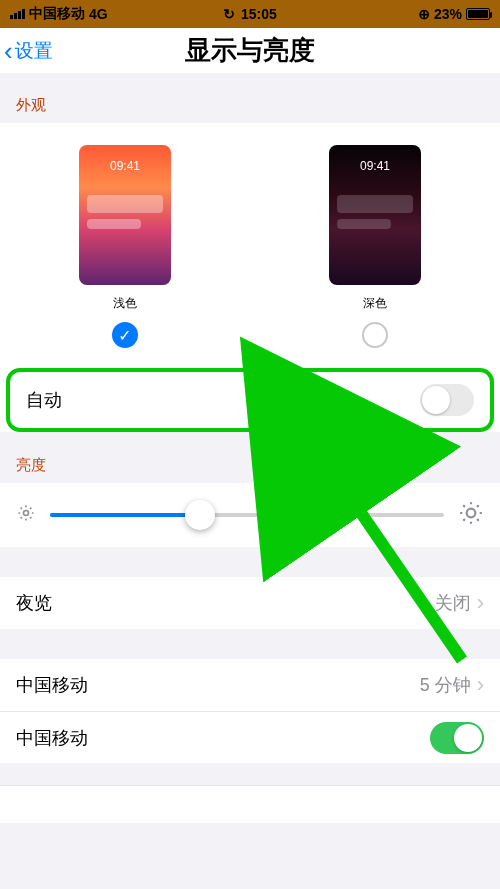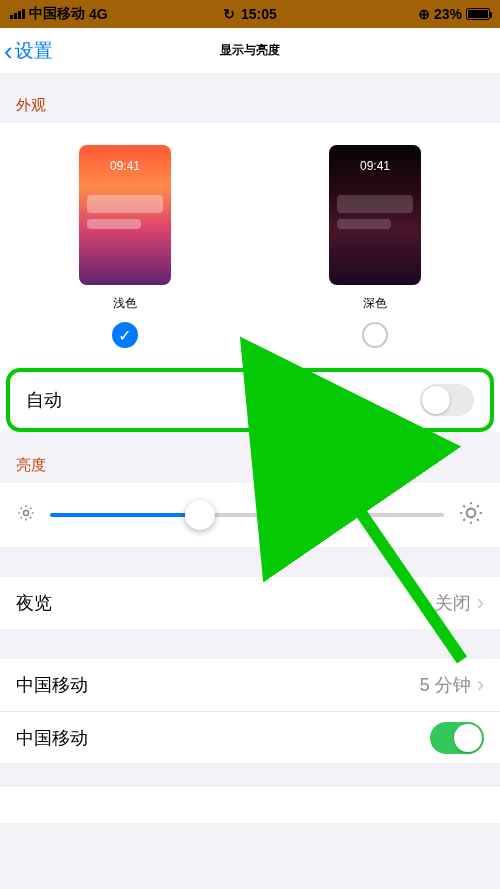--- a/index.html
+++ b/index.html
@@ -10,21 +10,21 @@
   .signal-bars { display: inline-flex; align-items:flex-end; gap:1px; }
   .signal-bars span { width:3px; background:#000; display:inline-block; }
   .signal-bars span:nth-child(1){height:4px;} .signal-bars span:nth-child(2){height:6px;} .signal-bars span:nth-child(3){height:8px;} .signal-bars span:nth-child(4){height:10px;}
   .battery { display:inline-flex; align-items:center; }
   .battery-body { width:24px; height:12px; border:1px solid #000; border-radius:2px; position:relative; }
   .battery-body::after { content:""; position:absolute; right:-3px; top:3px; width:2px; height:6px; background:#000; border-radius:1px;}
   .battery-fill { position:absolute; left:1px; top:1px; bottom:1px; right:1px; background:#000; border-radius:1px;}
   .nav-bar { height: 46px; background:#fff; display:flex; align-items:center; position:relative; border-bottom:1px solid rgba(0,0,0,0.05);}
   .back-btn { position:absolute; left:4px; display:flex; align-items:center; color:#007aff; font-size:19px; gap:2px;}
   .chev { font-size:26px; line-height:1; font-weight:300;}
-  .nav-title { margin:0 auto; font-size:12px; font-weight:600; }
+  .nav-title { margin:0 auto; font-size:26px; font-weight:600; }
   .section-header { padding: 22px 16px 8px; font-size:15px; color:#c2410c; }
   .panel { background:#fff; }
   .appearance-row { display:flex; justify-content:space-around; padding: 22px 0 16px; }
   .appearance-opt { display:flex; flex-direction:column; align-items:center; gap:10px; }
   .phone-prev { width:92px; height:140px; border-radius:8px; position:relative; overflow:hidden; }
   .phone-light-bg { background: linear-gradient(180deg,#ff5a36 0%,#ff8a4b 30%,#d9436d 60%,#5f2470 100%); }
   .phone-dark-bg { background: linear-gradient(180deg,#070307 0%,#2a0915 35%,#48152b 60%,#1a0820 100%); }
   .prev-time { position:absolute; top:14px; width:100%; text-align:center; color:#fff; font-size:12px; font-weight:500;}
   .prev-widget { position:absolute; left:8px; right:8px; height:18px; border-radius:4px; }
   .phone-light-bg .prev-widget { background: rgba(255,255,255,0.35); }

